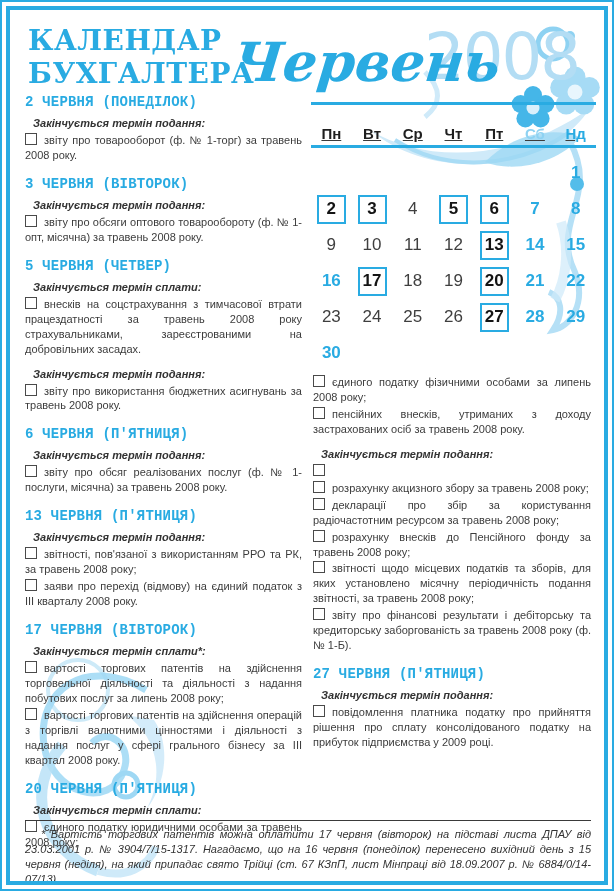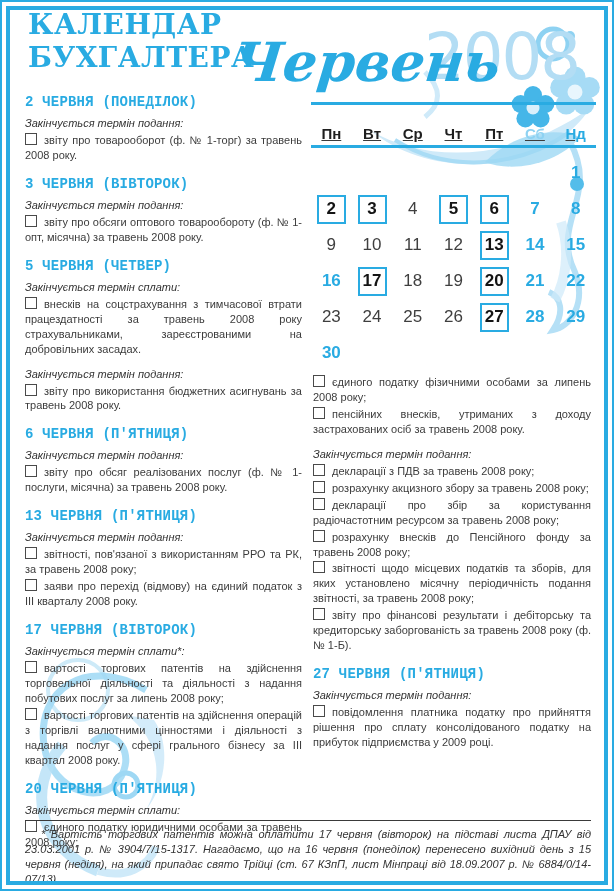--- a/index.html
+++ b/index.html
@@ -11,21 +11,21 @@
   body{
     width:614px;height:891px;position:relative;background:#fff;
     font-family:"Liberation Sans", sans-serif;color:var(--ink);
     overflow:hidden;
   }
   .frame-outer{position:absolute;inset:0;border:2px solid var(--accent);z-index:3;pointer-events:none;}
   .frame-inner{position:absolute;inset:6px;border:4px solid var(--accent);z-index:3;pointer-events:none;}
 
   
   .page-title{
-    position:absolute;left:28px;top:8px;z-index:2;
+    position:absolute;left:28px;top:24px;z-index:2;
     font-family:"DejaVu Serif", serif;font-weight:bold;
     font-size:28px;line-height:1.18;color:var(--accent);letter-spacing:.5px;
   }
   .month-script{
     position:absolute;left:234px;top:30px;z-index:2;
     font-family:"DejaVu Serif", serif;font-style:italic;font-weight:bold;
     font-size:54px;color:var(--accent);transform:skewX(-6deg);
     white-space:nowrap;
   }
   .year-big{
@@ -53,21 +53,21 @@
   
   .col{position:absolute;z-index:2;font-size:11px;line-height:1.36;}
   #left-col{left:25px;top:93px;width:277px;}
   #right-col{left:313px;top:375px;width:278px;}
   .section{margin-bottom:12px;}
   .section h2{
     margin:0 0 4px;font-family:Liberation Mono, monospace;font-weight:bold;
     font-size:14px;color:var(--accent);letter-spacing:.2px;
   }
   .group + .group{margin-top:10px;}
-  .deadline-label{font-style:italic;font-weight:normal;color:#333;margin:0 0 2px;}
+  .deadline-label{font-style:italic;font-weight:bold;color:#333;margin:0 8px 2px;}
   .task{margin:0 0 2px;text-align:justify;}
   .cbx{
     display:inline-block;width:10px;height:10px;border:1px solid #4a4a4a;
     background:#fff;margin-right:7px;vertical-align:-1px;
   }
 
   
   .footnote{
     position:absolute;left:25px;top:820px;width:566px;z-index:2;
     border-top:1px solid #3a3a3a;padding-top:6px;
@@ -261,21 +261,21 @@
     </section>
   </div>
 <div class="col" id="right-col">
     <section class="section">
       <div class="group">
         <div class="task"><span class="cbx"></span><span>єдиного податку фізичними особами за липень 2008 року;</span></div>
         <div class="task"><span class="cbx"></span><span>пенсійних внесків, утриманих з доходу застрахованих осіб за травень 2008 року.</span></div>
       </div>
       <div class="group">
         <div class="deadline-label">Закінчується термін подання:</div>
-        <div class="task"><span class="cbx"></span><span>декларації з ПДВ за травень 2008 року;</span></div>
+        <div class="task"><span class="cbx"></span></div>
         <div class="task"><span class="cbx"></span><span>розрахунку акцизного збору за травень 2008 року;</span></div>
         <div class="task"><span class="cbx"></span><span>декларації про збір за користування радіочастотним ресурсом за травень 2008 року;</span></div>
         <div class="task"><span class="cbx"></span><span>розрахунку внесків до Пенсійного фонду за травень 2008 року;</span></div>
         <div class="task"><span class="cbx"></span><span>звітності щодо місцевих податків та зборів, для яких установлено місячну періодичність подання звітності, за травень 2008 року;</span></div>
         <div class="task"><span class="cbx"></span><span>звіту про фінансові результати і дебіторську та кредиторську заборгованість за травень 2008 року (ф. № 1-Б).</span></div>
       </div>
     </section>
     <section class="section">
       <h2>27 ЧЕРВНЯ (П'ЯТНИЦЯ)</h2>
       <div class="group">

